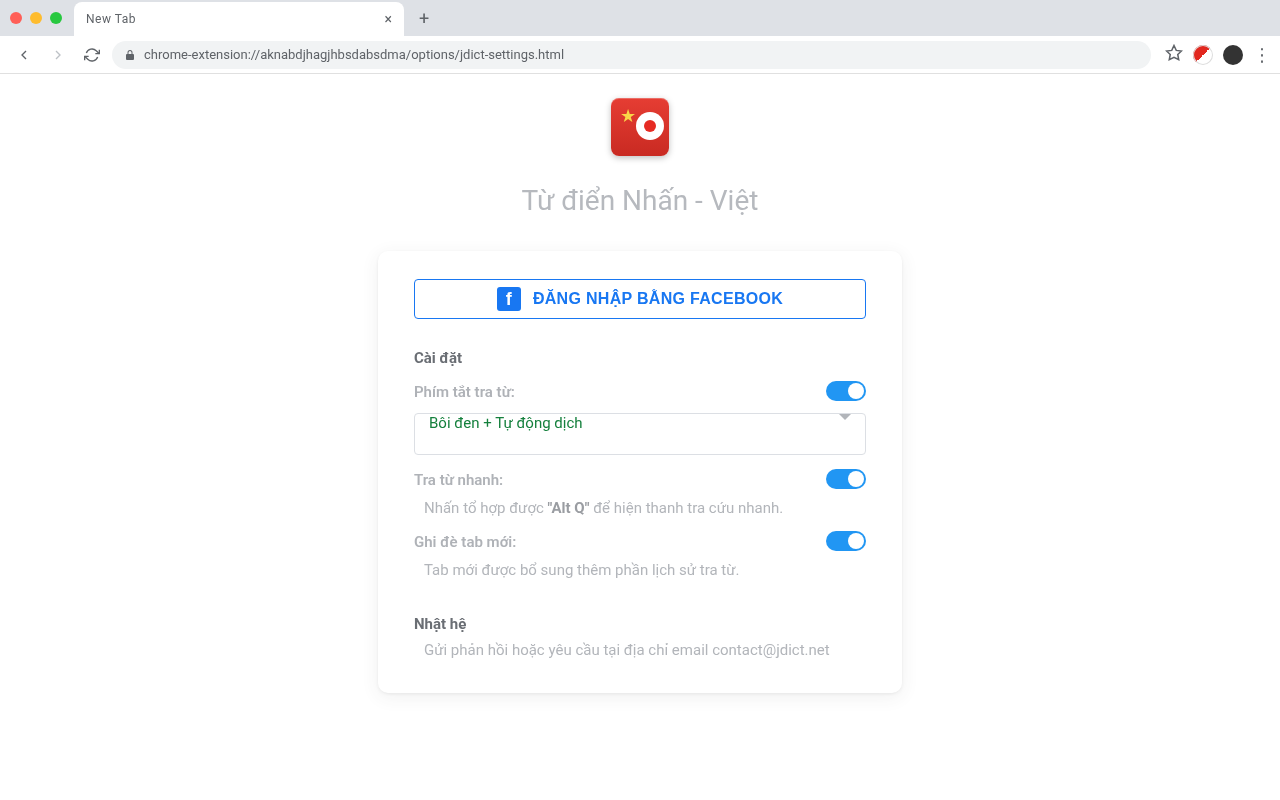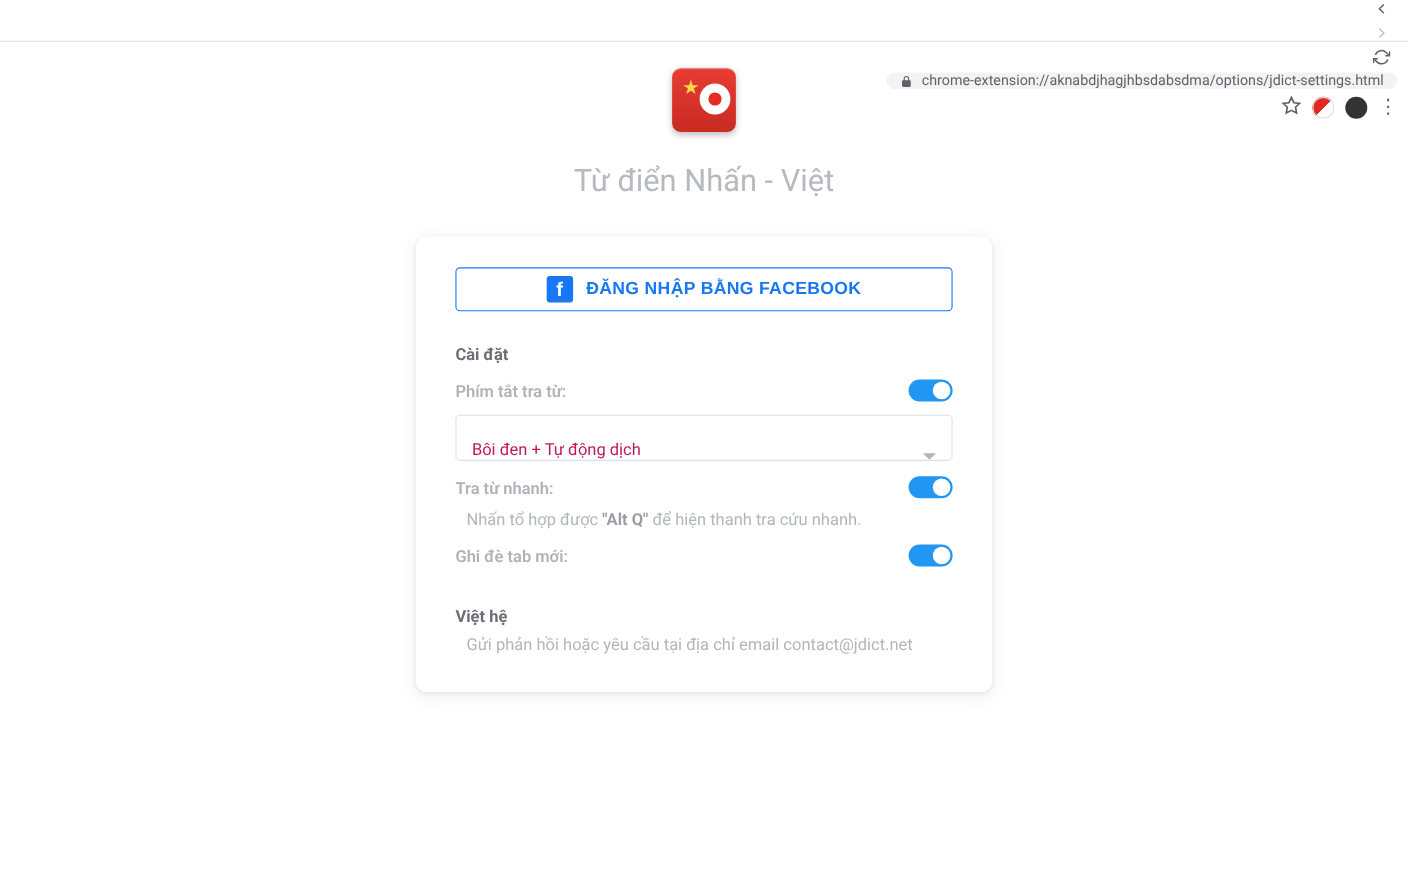--- a/index.html
+++ b/index.html
@@ -38,27 +38,26 @@
     position: relative;
   }
   .tab .tab-title { flex: 1; letter-spacing: 0.5px; }
   .tab .close-x { font-size: 14px; color: #5f6368; cursor: pointer; }
   .new-tab-btn {
     width: 28px; height: 28px; display:flex; align-items:center; justify-content:center;
     color:#5f6368; font-size:18px; margin-left:6px; cursor:pointer; border-radius:50%;
   }
   .toolbar {
     display: flex;
-    align-items: flex-end;
+    align-items: center;
     height: 38px;
     background: #fff;
     border-bottom: 1px solid #e0e0e0;
     padding: 0 10px;
     gap: 6px;
-    flex-direction: column;
   }
   .nav-btn {
     width: 28px; height: 28px; display:flex; align-items:center; justify-content:center;
     color:#5f6368; border-radius:50%; cursor:pointer;
   }
   .nav-btn.disabled { color: #bdc1c6; }
   .nav-btn svg { width: 16px; height: 16px; }
   .address-bar {
     flex: 1;
     height: 28px;
@@ -177,24 +176,24 @@
     content:""; position:absolute; right:2px; top:2px;
     width:16px; height:16px; border-radius:50%; background:#fff;
   }
   .select-box {
     margin-top: 12px;
     width: 100%;
     height: 42px;
     border: 1px solid #dcdfe4;
     border-radius: 4px;
     display: flex;
-    align-items: flex-end;
+    align-items: flex-start;
     padding: 0 14px;
     font-size: 15px;
-    color: #be185d;
+    color: #15803d;
     justify-content: space-between;
     cursor: pointer;
   }
   .select-caret {
     width: 0; height: 0;
     border-left: 6px solid transparent;
     border-right: 6px solid transparent;
     border-top: 6px solid #b2b5ba;
   }
   .setting-desc {
@@ -203,20 +202,32 @@
     margin-top: 10px;
     padding-left: 10px;
   }
   .setting-desc strong { color:#9a9da2; font-weight:700; }
   .setting-block { margin-top: 6px; }
 </style>
 </head>
 <body>
 
 <div class="browser-chrome">
+  <div class="tab-bar">
+    <div class="traffic-lights">
+      <div class="traffic-light tl-red"></div>
+      <div class="traffic-light tl-yellow"></div>
+      <div class="traffic-light tl-green"></div>
+    </div>
+    <div class="tab">
+      <span class="tab-title">New Tab</span>
+      <span class="close-x">×</span>
+    </div>
+    <div class="new-tab-btn">+</div>
+  </div>
   <div class="toolbar">
     <div class="nav-btn">
       <svg viewBox="0 0 24 24" fill="none" stroke="currentColor" stroke-width="2">
           <path d="M15 18l-6-6 6-6"></path>
         </svg>
     </div>
     <div class="nav-btn disabled">
       <svg viewBox="0 0 24 24" fill="none" stroke="currentColor" stroke-width="2">
           <path d="M9 18l6-6-6-6"></path>
         </svg>
@@ -278,19 +289,20 @@
       <div class="setting-desc">
         <span>Nhấn tổ hợp được </span><strong>"Alt Q"</strong><span> để hiện thanh tra cứu nhanh.</span>
       </div>
     </div>
 
     <div class="setting-block">
       <div class="setting-row">
         <span class="setting-label">Ghi đè tab mới:</span>
         <div class="toggle"></div>
       </div>
-    </div>
-
-    <div class="section-title contact">Việt hệ</div>
+      <div class="setting-desc">Tab mới được bổ sung thêm phần lịch sử tra từ.</div>
+    </div>
+
+    <div class="section-title contact">Nhật hệ</div>
     <div class="setting-desc" style="padding-left:10px; margin-top:8px;">Gửi phản hồi hoặc yêu cầu tại địa chỉ email contact@jdict.net</div>
   </div>
 
 </div>
 
 </body></html>

